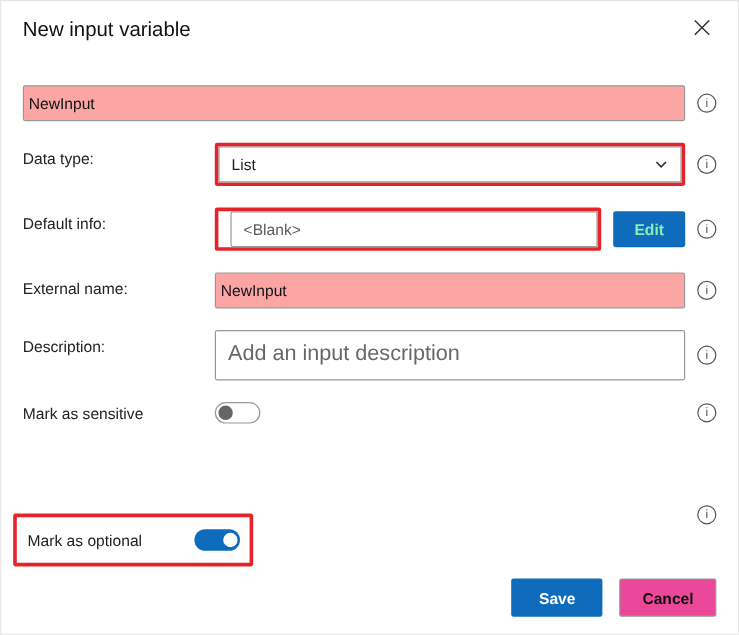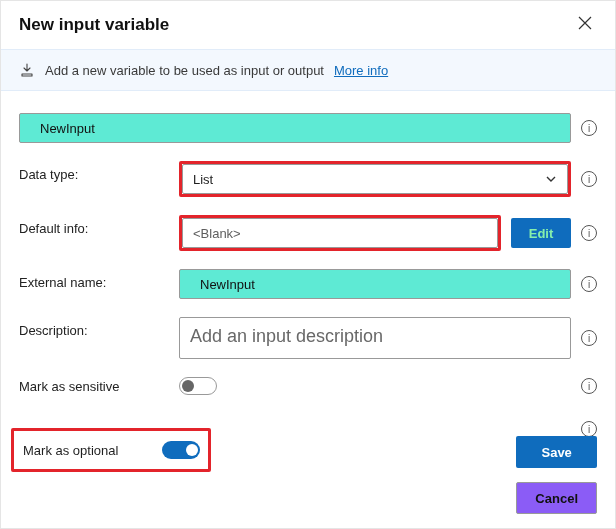--- a/index.html
+++ b/index.html
@@ -1,84 +1,75 @@
 <!DOCTYPE html>
 <html><head>
 <meta charset="utf-8">
 <style>
   * { box-sizing: border-box; margin: 0; padding: 0; }
   html, body { width: 616px; height: 529px; font-family: "Segoe UI", Arial, sans-serif; font-size: 13px; color: #1f1f1f; background: #fff; }
   .dialog { width: 616px; height: 529px; position: relative; border: 1px solid #e5e5e5; overflow: hidden; }
 
   .header { display: flex; align-items: center; justify-content: space-between; padding: 14px 18px 14px 18px; }
-  .title { font-size: 17px; font-weight: 700; color: #111; }
+  .title { font-size: 17px; font-weight: 400; color: #111; }
   .close { width: 20px; height: 20px; cursor: pointer; color: #333; }
 
   .info-bar { background: #f3f8fe; border-top: 1px solid #e1ecf9; border-bottom: 1px solid #e1ecf9; padding: 12px 18px; display: flex; align-items: center; gap: 10px; color: #3a3a3a; }
   .info-bar .link { color: #0f6cbd; text-decoration: underline; cursor: pointer; }
 
   .form { padding: 22px 18px 0 18px; }
   .row { display: flex; align-items: flex-start; margin-bottom: 18px; }
   .row.center { align-items: center; }
   .row-label { width: 160px; flex-shrink: 0; padding-top: 6px; color: #222; }
   .row.center .row-label { padding-top: 0; }
   .row-body { flex: 1; display: flex; align-items: center; }
   .info-icon { margin-left: 10px; width: 16px; height: 16px; border: 1px solid #555; border-radius: 50%; display: inline-flex; align-items: center; justify-content: center; font-size: 10px; color: #555; cursor: pointer; flex-shrink: 0; }
 
-  .tbox { flex: 1; height: 30px; border: 1px solid #999; border-radius: 2px; padding: 0 20px; font-size: 13px; font-family: inherit; color: #111; background: #5eead4; }
+  .tbox { flex: 1; height: 30px; border: 1px solid #999; border-radius: 2px; padding: 0 4px; font-size: 13px; font-family: inherit; color: #111; background: #fca5a5; }
   .tbox::placeholder { color: #787878; }
   .select { flex: 1; height: 30px; border: 1px solid #999; border-radius: 2px; padding: 0 10px; display: flex; align-items: center; justify-content: space-between; cursor: pointer; }
   .select .chev { width: 12px; height: 12px; }
   .tarea { flex: 1; height: 42px; border: 1px solid #999; border-radius: 2px; padding: 8px 10px; font-size: 18px; color: #686868; resize: none; cursor: text; }
 
   .hlbox { border: 3px solid #e3242b; border-radius: 2px; }
 
   .dv-wrap { flex: 1; display: flex; align-items: center; gap: 10px; }
-  .dv-field { flex: 1; height: 30px; border: 1px solid #999; border-radius: 2px; padding: 0 10px; display: flex; align-items: center; color: #5e5e5e; cursor: pointer; }
+  .dv-field { flex: 1; height: 30px; border: 1px solid #999; border-radius: 2px; padding: 0 10px; display: flex; align-items: center; color: #5e5e5e; cursor: pointer; margin-left: 10px; }
   .edit-btn { height: 30px; width: 60px; background: #0f6cbd; color: #86efac; border: none; font-weight: 600; font-size: 13px; cursor: pointer; border-radius: 2px; }
 
   .toggle { width: 38px; height: 18px; border-radius: 9px; position: relative; cursor: pointer; }
   .toggle.off { background: #fff; border: 1px solid #999; }
   .toggle.on  { background: #0f6cbd; }
   .toggle .knob { position: absolute; width: 12px; height: 12px; border-radius: 50%; top: 50%; transform: translateY(-50%); }
   .toggle.off .knob { left: 2px; background: #666; }
   .toggle.on  .knob { right: 2px; background: #fff; }
 
   .hl-opt { position: absolute; left: 10px; top: 427px; width: 200px; height: 44px; border: 3px solid #e3242b; border-radius: 2px; display: flex; align-items: center; padding-left: 9px; gap: 44px; }
 
-  .footer { position: absolute; bottom: 14px; right: 18px; display: flex; gap: 14px; flex-direction: column; }
+  .footer { position: absolute; bottom: 14px; right: 18px; display: flex; gap: 14px; }
   .btn { height: 32px; min-width: 76px; font-size: 13px; font-weight: 600; border-radius: 2px; cursor: pointer; padding: 0 18px; }
   .btn.primary { background: #0f6cbd; color: #fff; border: none; }
-  .btn.secondary { background: #8b5cf6; color: #111; border: 1px solid #999; }
+  .btn.secondary { background: #ec4899; color: #111; border: 1px solid #999; }
 
   svg { display: block; }
 </style>
 </head>
 <body>
 
 <div class="dialog">
 
   <div class="header">
     <div class="title">New input variable</div>
     <div class="close">
       <svg viewBox="0 0 16 16" width="16" height="16">
           <path d="M2 2 L14 14 M14 2 L2 14" stroke="#333" stroke-width="1.2" fill="none"></path>
         </svg>
     </div>
   </div>
 
-  <div class="info-bar">
-    <span>
-      <svg width="16" height="16" viewBox="0 0 16 16">
-          <path d="M8 2 V9 M5 6 L8 9 L11 6 M3 12 H13 V14 H3 Z" stroke="#444" stroke-width="1.1" fill="none" stroke-linecap="round" stroke-linejoin="round"></path>
-        </svg>
-    </span>
-    <span>Add a new variable to be used as input or output</span>
-    <a class="link">More info</a>
-  </div>
 
   <div class="form">
 
     <div class="row">
       <div class="row-body">
         <input class="tbox" type="text" value="NewInput" style="">
         <span class="info-icon">i</span>
       </div>
     </div>
 

